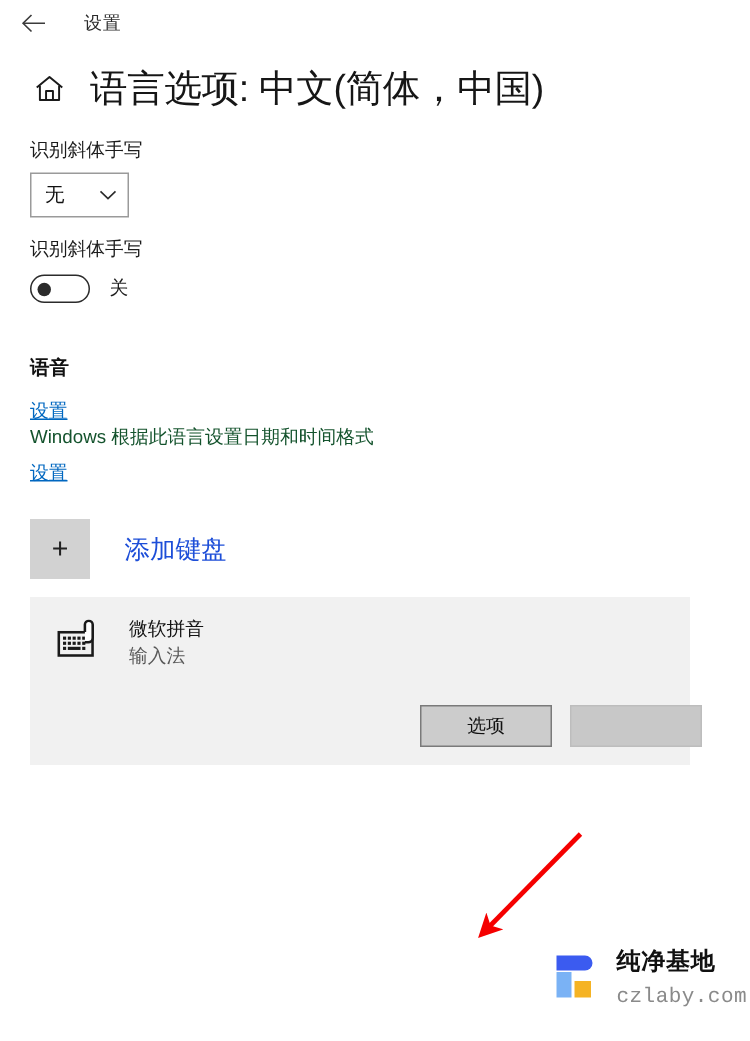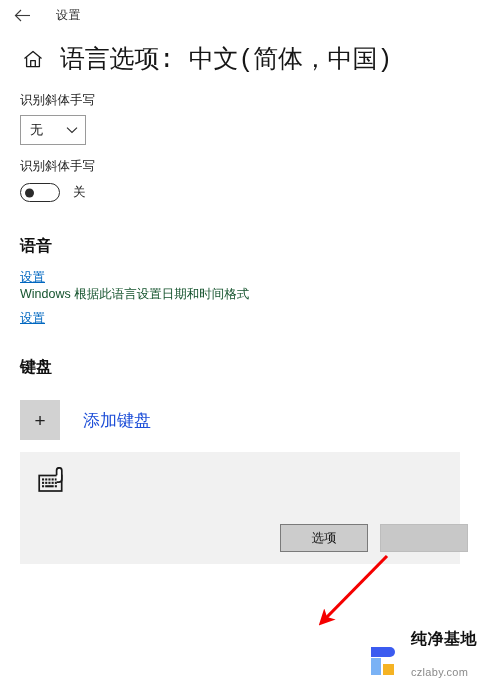--- a/index.html
+++ b/index.html
@@ -37,21 +37,20 @@
     color: #2b2b2b;
     margin-left: 12px;
     letter-spacing: .5px;
   }
 
   
   .page-header {
     display: flex;
     align-items: center;
     padding: 12px 0 4px 20px;
-    font-family: Liberation Mono, monospace;
   }
   .home-icon {
     width: 26px;
     height: 26px;
     display: flex;
     align-items: center;
     justify-content: center;
     color: #1a1a1a;
     flex: 0 0 auto;
   }
@@ -124,21 +123,21 @@
     transform: translateY(-50%);
   }
   .toggle-state {
     font-size: 12.5px;
     color: #1c1c1c;
     margin-left: 13px;
   }
 
   
   .section-title {
-    font-size: 16px;
+    font-size: 13px;
     font-weight: 600;
     color: #111;
     margin-top: 34px;
     margin-bottom: 0;
   }
   .section-title.tight { margin-top: 30px; }
 
   .body-text {
     font-size: 12.5px;
     color: #14532d;
@@ -247,51 +246,52 @@
     top: 0;
     width: 500px;
     height: 694px;
     pointer-events: none;
   }
 
   
   .watermark {
     position: absolute;
     right: 0;
-    bottom: 16px;
+    bottom: 0;
     width: 148px;
     height: 60px;
     background: #ffffff;
     border-top-left-radius: 30px;
     display: flex;
-    align-items: flex-end;
+    align-items: flex-start;
     padding-left: 16px;
     box-sizing: border-box;
   }
   .wm-logo {
     width: 34px;
     height: 34px;
     position: relative;
     flex: 0 0 auto;
   }
   .wm-texts {
     margin-left: 9px;
     line-height: 1;
   }
   .wm-title {
     font-size: 16px;
     font-weight: 700;
     color: #111;
     letter-spacing: .5px;
   }
   .wm-url {
-    font-size: 11px;
+    font-size: 14px;
     color: #8a8a8a;
-    margin-top: 20px;
+    margin-top: 8px;
     letter-spacing: .3px;
+    font-family: Liberation Mono, monospace;
   }
 </style>
 </head>
 <body>
 
 <div class="titlebar">
   <div class="back-btn">
     <span>
       <svg width="17" height="13" viewBox="0 0 17 13" fill="none" aria-hidden="true">
         <path d="M7 1 L1.4 6.5 L7 12" stroke="#3b3b3b" stroke-width="1.1" fill="none"></path>
@@ -337,21 +337,20 @@
 
   
   <div class="section-title">语音</div>
   <a class="link">设置</a>
 
   
   <div class="body-text">Windows 根据此语言设置日期和时间格式</div>
   <a class="link tight">设置</a>
 
   
-  <div class="section-title tight">键盘</div>
 
   <div class="add-row">
     <div class="add-square">
       <span class="plus">+</span>
     </div>
     <div class="add-label">添加键盘</div>
   </div>
 
   
   <div class="kb-card">
@@ -370,20 +369,24 @@
             <rect x="10.4" y="14.8" width="2.1" height="2.1"></rect>
             <rect x="13.6" y="14.8" width="2.1" height="2.1"></rect>
             <rect x="16.8" y="14.8" width="2.1" height="2.1"></rect>
             <rect x="4" y="18.2" width="2.1" height="2.1"></rect>
             <rect x="7.2" y="18.2" width="8.5" height="2.1"></rect>
             <rect x="16.8" y="18.2" width="2.1" height="2.1"></rect>
           </g>
           <path d="M18.6 8.3 V3.4 a2.6 2.6 0 0 1 5.2 0 V12.2 a3 3 0 0 1 -3 3 h-2.2" stroke="#1a1a1a" stroke-width="1.7" fill="#ffffff" stroke-linejoin="round"></path>
         </svg>
       </div>
+      <div class="kb-texts">
+        <div class="kb-name">微软拼音</div>
+        <div class="kb-sub">输入法</div>
+      </div>
     </div>
 
     <div class="kb-buttons">
       <div class="btn">选项</div>
       <div class="btn secondary"></div>
     </div>
   </div>
 
 </div>
 

